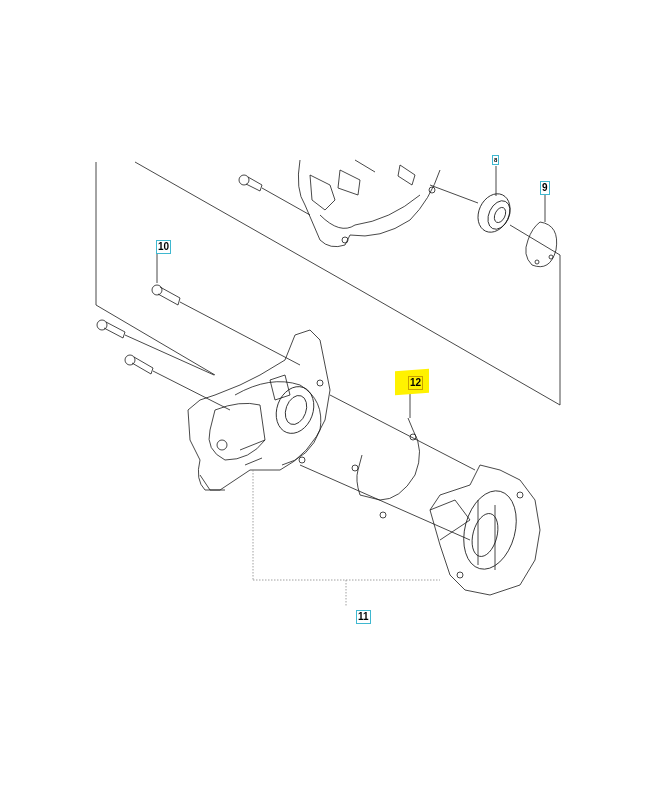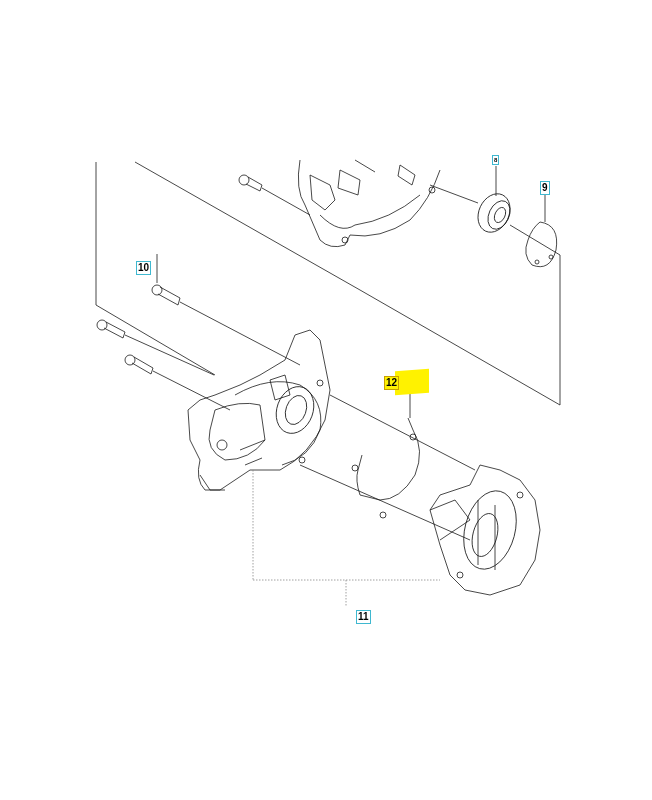--- a/index.html
+++ b/index.html
@@ -121,16 +121,16 @@
     <g stroke="#888" stroke-dasharray="1.5 1.5">
       <line x1="253" y1="470" x2="253" y2="580"></line>
       <line x1="253" y1="580" x2="440" y2="580"></line>
       <line x1="346" y1="580" x2="346" y2="607"></line>
     </g>
   </g>
 </svg>
 
 <div class="callout" style="left:492px;top:155px;font-size:6px;line-height:8px;">8</div>
 <div class="callout" style="left:540px;top:181px;">9</div>
-<div class="callout" style="left:136px;top:240px;margin-top:21px;">10</div>
+<div class="callout" style="left:156px;top:240px;">10</div>
 <div class="hl-bg" style="left:395px;top:370px;width:34px;height:24px;transform:skewY(-4deg);"></div>
-<div class="callout highlight" style="left:384px;top:376px;background:#fff200;">12</div>
+<div class="callout highlight" style="left:408px;top:376px;background:#fff200;">12</div>
 <div class="callout" style="left:356px;top:610px;">11</div>
 
 </body></html>

